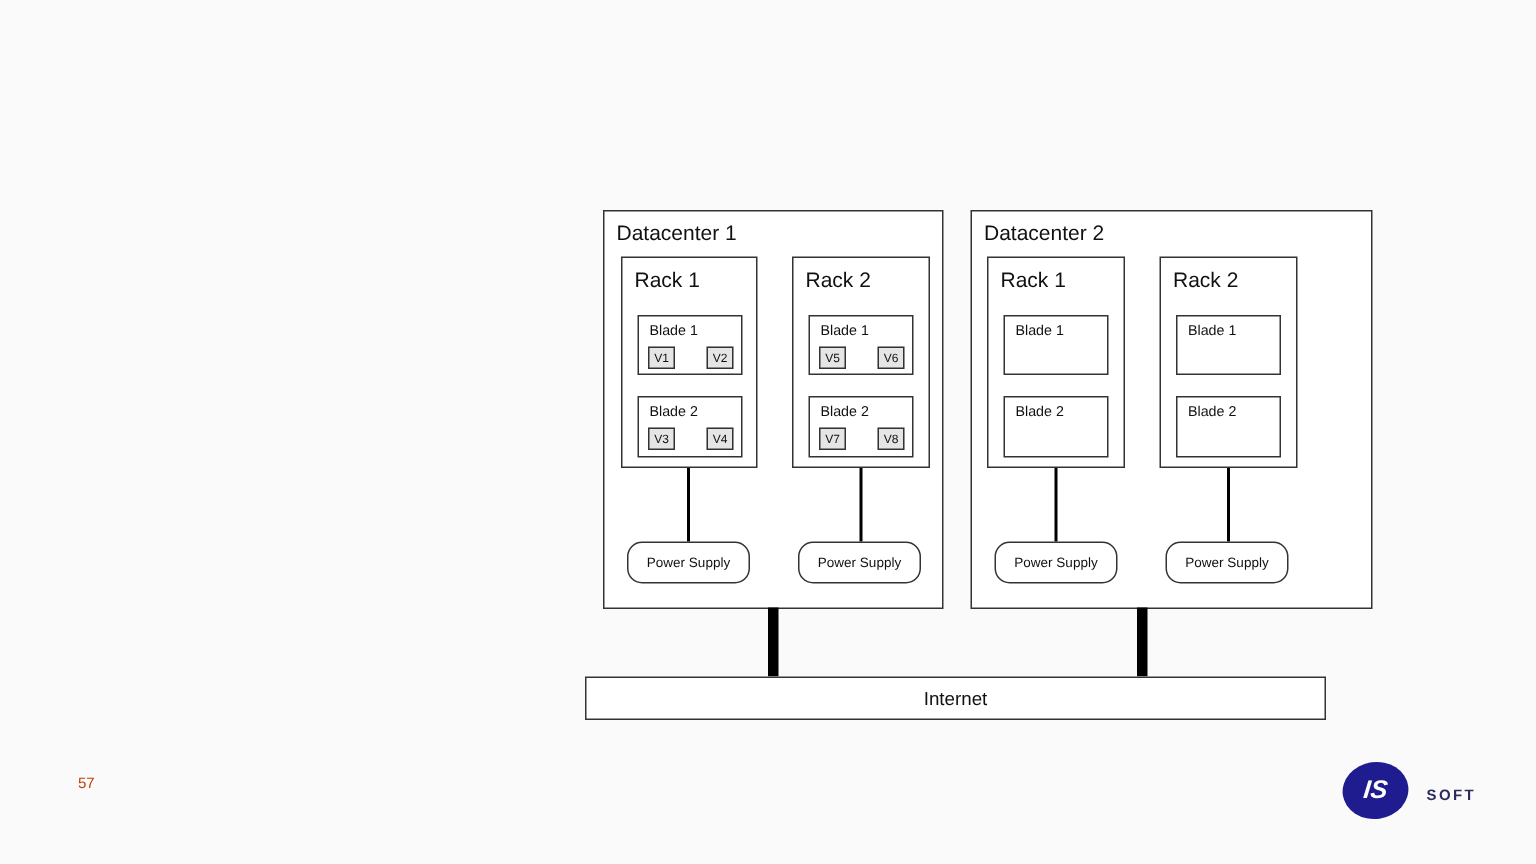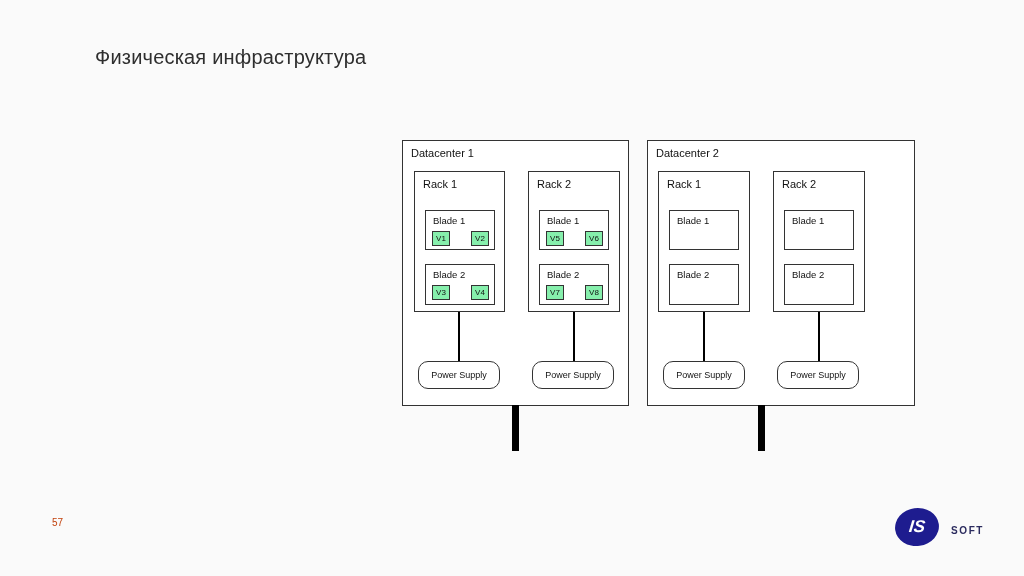--- a/index.html
+++ b/index.html
@@ -13,29 +13,29 @@
   .title {
     position:absolute; left:95px; top:46px;
     font-size:20px; color:#2e2e2e; letter-spacing:0.2px;
   }
   .box {
     position:absolute; background:#ffffff;
     border:1px solid #333333;
   }
   .box-label {
     position:absolute; left:8px; top:6px;
-    font-size:11px; color:#111111; white-space:nowrap;
+    font-size:14px; color:#111111; white-space:nowrap;
   }
   .blade-label {
     position:absolute; left:7px; top:4px;
     font-size:9.5px; color:#111111; white-space:nowrap;
   }
   .vm {
     position:absolute; top:20px; width:18px; height:15px;
-    background:#86efac; border:1px solid #333333;
+    background:#e5e5e5; border:1px solid #333333;
     display:flex; align-items:center; justify-content:center;
     font-size:8px; color:#111111;
   }
   .vm.left { left:6px; }
   .vm.right { right:5px; }
   .ps {
     display:flex; align-items:center; justify-content:center;
     font-size:9px; color:#111111; text-align:center;border-radius:10px;
   }
   .conn-thin { position:absolute; width:2px; background:#000000; }
@@ -60,21 +60,20 @@
   .logo-text {
     position:absolute; left:951px; top:525px;
     font-size:10px; font-weight:bold; letter-spacing:1.6px;
   }
 </style>
 </head>
 <body>
 
 <div class="slide" style="background: rgb(250, 250, 250);">
 
-  <div class="title">Физическая инфраструктура</div>
 
   <div class="box" style="left:402px;top:140px;width:227px;height:266px">
     <div class="box-label">Datacenter 1</div>
 
     <div class="box" style="left:11px;top:30px;width:91px;height:141px">
       <div class="box-label">Rack 1</div>
       <div class="box" style="left:10px;top:38px;width:70px;height:40px">
         <div class="blade-label">Blade 1</div>
         <div class="vm left">V1</div>
         <div class="vm right">V2</div>
@@ -133,20 +132,23 @@
     <div class="conn-thin" style="left:55px;top:171px;height:49px"></div>
     <div class="conn-thin" style="left:170px;top:171px;height:49px"></div>
 
     <div class="box ps" style="left:15px;top:220px;width:82px;height:28px">Power Supply</div>
     <div class="box ps" style="left:129px;top:220px;width:82px;height:28px">Power Supply</div>
   </div>
 
   <div class="conn-thick" style="left:512px;top:405px;height:46px"></div>
   <div class="conn-thick" style="left:758px;top:405px;height:46px"></div>
 
+  <div class="box internet-bar" style="left:390px;top:451px;width:494px;height:29px">
+    <span>Internet</span>
+  </div>
 
   <div class="page-number">57</div>
 
   <div class="logo-mark" style="background: rgb(30, 28, 143);">
     <span>IS</span>
   </div>
   <div class="logo-text" style="color: rgb(43, 43, 94); text-align: center;">SOFT</div>
 
 </div>
 

